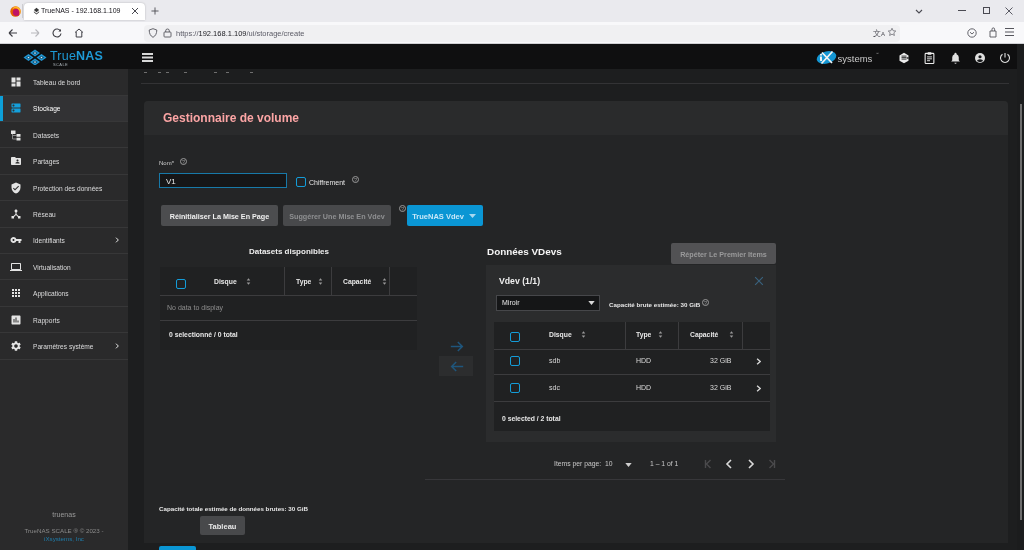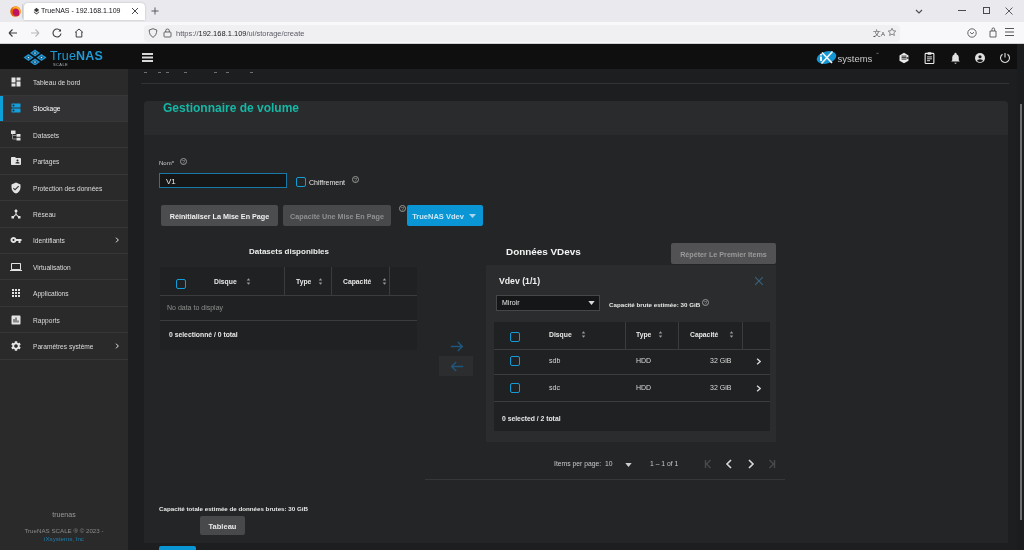--- a/index.html
+++ b/index.html
@@ -28,21 +28,21 @@
 .nav-active { background:#323234; }
 .nav-active::before { content:""; position:absolute; left:0; top:0; width:3px; height:100%; background:#0d9fd8; }
 #sbfoot1 { left:0; top:511px; width:128px; text-align:center; font-size:7px; color:#9a9a9a; }
 #sbfoot2 { left:0; top:527px; width:128px; text-align:center; font-size:6.2px; color:#8a8a8a; }
 #sbfoot3 { left:0; top:535px; width:128px; text-align:center; font-size:6.2px; color:#1f7fae; }
 .dash { position:absolute; top:0; width:3px; height:1.5px; background:#6f6f6f; }
 #topline { left:141px; top:83px; width:868px; height:1px; background:#333335; }
 
 #panel { left:144px; top:101px; width:864px; height:442px; background:#242526; border-radius:4px 4px 0 0; }
 #panelhead { left:144px; top:101px; width:864px; height:34px; background:#2a2b2c; border-radius:4px 4px 0 0; }
-#paneltitle { left:163px; top:101px; font-size:12px; font-weight:bold; color:#14b8a6; }
+#paneltitle { left:163px; top:111px; font-size:12px; font-weight:bold; color:#fca5a5; }
 
 #lblnom { left:159px; top:160px; font-size:6px; color:#cfcfcf; }
 #inputv1 { left:159px; top:173px; width:128px; height:15px; background:#161617; border:1px solid #1879a8; }
 #v1txt { left:166px; top:177px; font-size:8px; color:#e8e8e8; }
 .cb { position:absolute; width:10px; height:10px; border:1.5px solid #149cd8; border-radius:2px; background:transparent; }
 #cbchiff { left:296px; top:177px; }
 #lblchiff { left:309px; top:179px; font-size:7px; color:#e6e6e6; }
 
 .btn { position:absolute; height:21px; border-radius:2px; font-weight:bold; text-align:center; white-space:nowrap; }
 .btn span { position:relative; top:50%; transform:translateY(-50%); display:block; }
@@ -53,21 +53,21 @@
 .help { position:absolute; width:7px; height:7px; border:0.9px solid #9a9a9a; border-radius:50%; color:#9a9a9a; font-size:5.5px; text-align:center; line-height:7px; }
 
 #ltitle { left:161px; top:247px; width:256px; text-align:center; font-weight:bold; font-size:8px; color:#efefef; }
 #ltable { left:160px; top:267px; width:257px; height:83px; background:#202122; }
 #rcardtable { left:494px; top:322px; width:276px; height:109px; background:#202122; }
 .vline { position:absolute; top:0; width:1px; background:#3c3c3e; }
 .hline { position:absolute; left:0; width:100%; height:1px; background:#3c3c3e; }
 .th { position:absolute; font-weight:bold; font-size:6.8px; color:#e8e8e8; }
 .td { position:absolute; font-size:7px; color:#dadada; }
 
-#rtitle { left:487px; top:246px; font-size:9.9px; font-weight:bold; color:#f5f5f5;margin-left:19px; }
+#rtitle { left:487px; top:246px; font-size:9.9px; font-weight:bold; color:#f5f5f5; }
 #btnrepeat { left:671px; top:243px; width:105px; background:#525254; color:#9a9a9b; font-size:7.2px; }
 #vcard { left:486px; top:265px; width:290px; height:177px; background:#2b2c2d; }
 #vdevtitle { left:499px; top:276px; font-size:8.7px; font-weight:bold; color:#f0f0f0; }
 #miroir { left:496px; top:295px; width:104px; height:16px; background:#151617; border:1px solid #46474a; }
 #miroirtxt { left:502px; top:299px; font-size:7px; color:#e8e8e8; }
 #capbrute { left:609px; top:301px; font-size:6.2px; font-weight:bold; color:#e8e8e8; }
 
 #pag { left:554px; top:460px; font-size:6.8px; color:#c8c8c8; }
 #botline { left:425px; top:479px; width:360px; height:1px; background:#37373a; }
 #captotal { left:159px; top:505px; font-size:6.2px; font-weight:bold; color:#e8e8e8; }
@@ -301,21 +301,21 @@
 <div class="abs" id="inputv1"></div>
 <div class="abs" id="v1txt">V1</div>
 <div class="abs cb" id="cbchiff"></div>
 <div class="abs" id="lblchiff">Chiffrement</div>
 <div class="abs help" style="left:352px; top:176px;">?</div>
 
 <div class="abs btn" id="btnreset">
     <span>Réinitialiser La Mise En Page</span>
   </div>
 <div class="abs btn" id="btnsuggest">
-    <span>Capacité Une Mise En Page</span>
+    <span>Suggérer Une Mise En Vdev</span>
   </div>
 <div class="abs help" style="left:399px; top:205px;">?</div>
 <div class="abs btn" id="btnadd">
     <span style="padding-right:14px;">TrueNAS Vdev</span>
   </div>
 <svg class="abs" style="left:469px; top:214px;" width="7" height="4" viewBox="0 0 9 5">
     <path d="M0 0 H9 L4.5 5 Z" fill="#a8d8f0"></path>
   </svg>
 
 <div class="abs" id="ltitle">Datasets disponibles</div>

